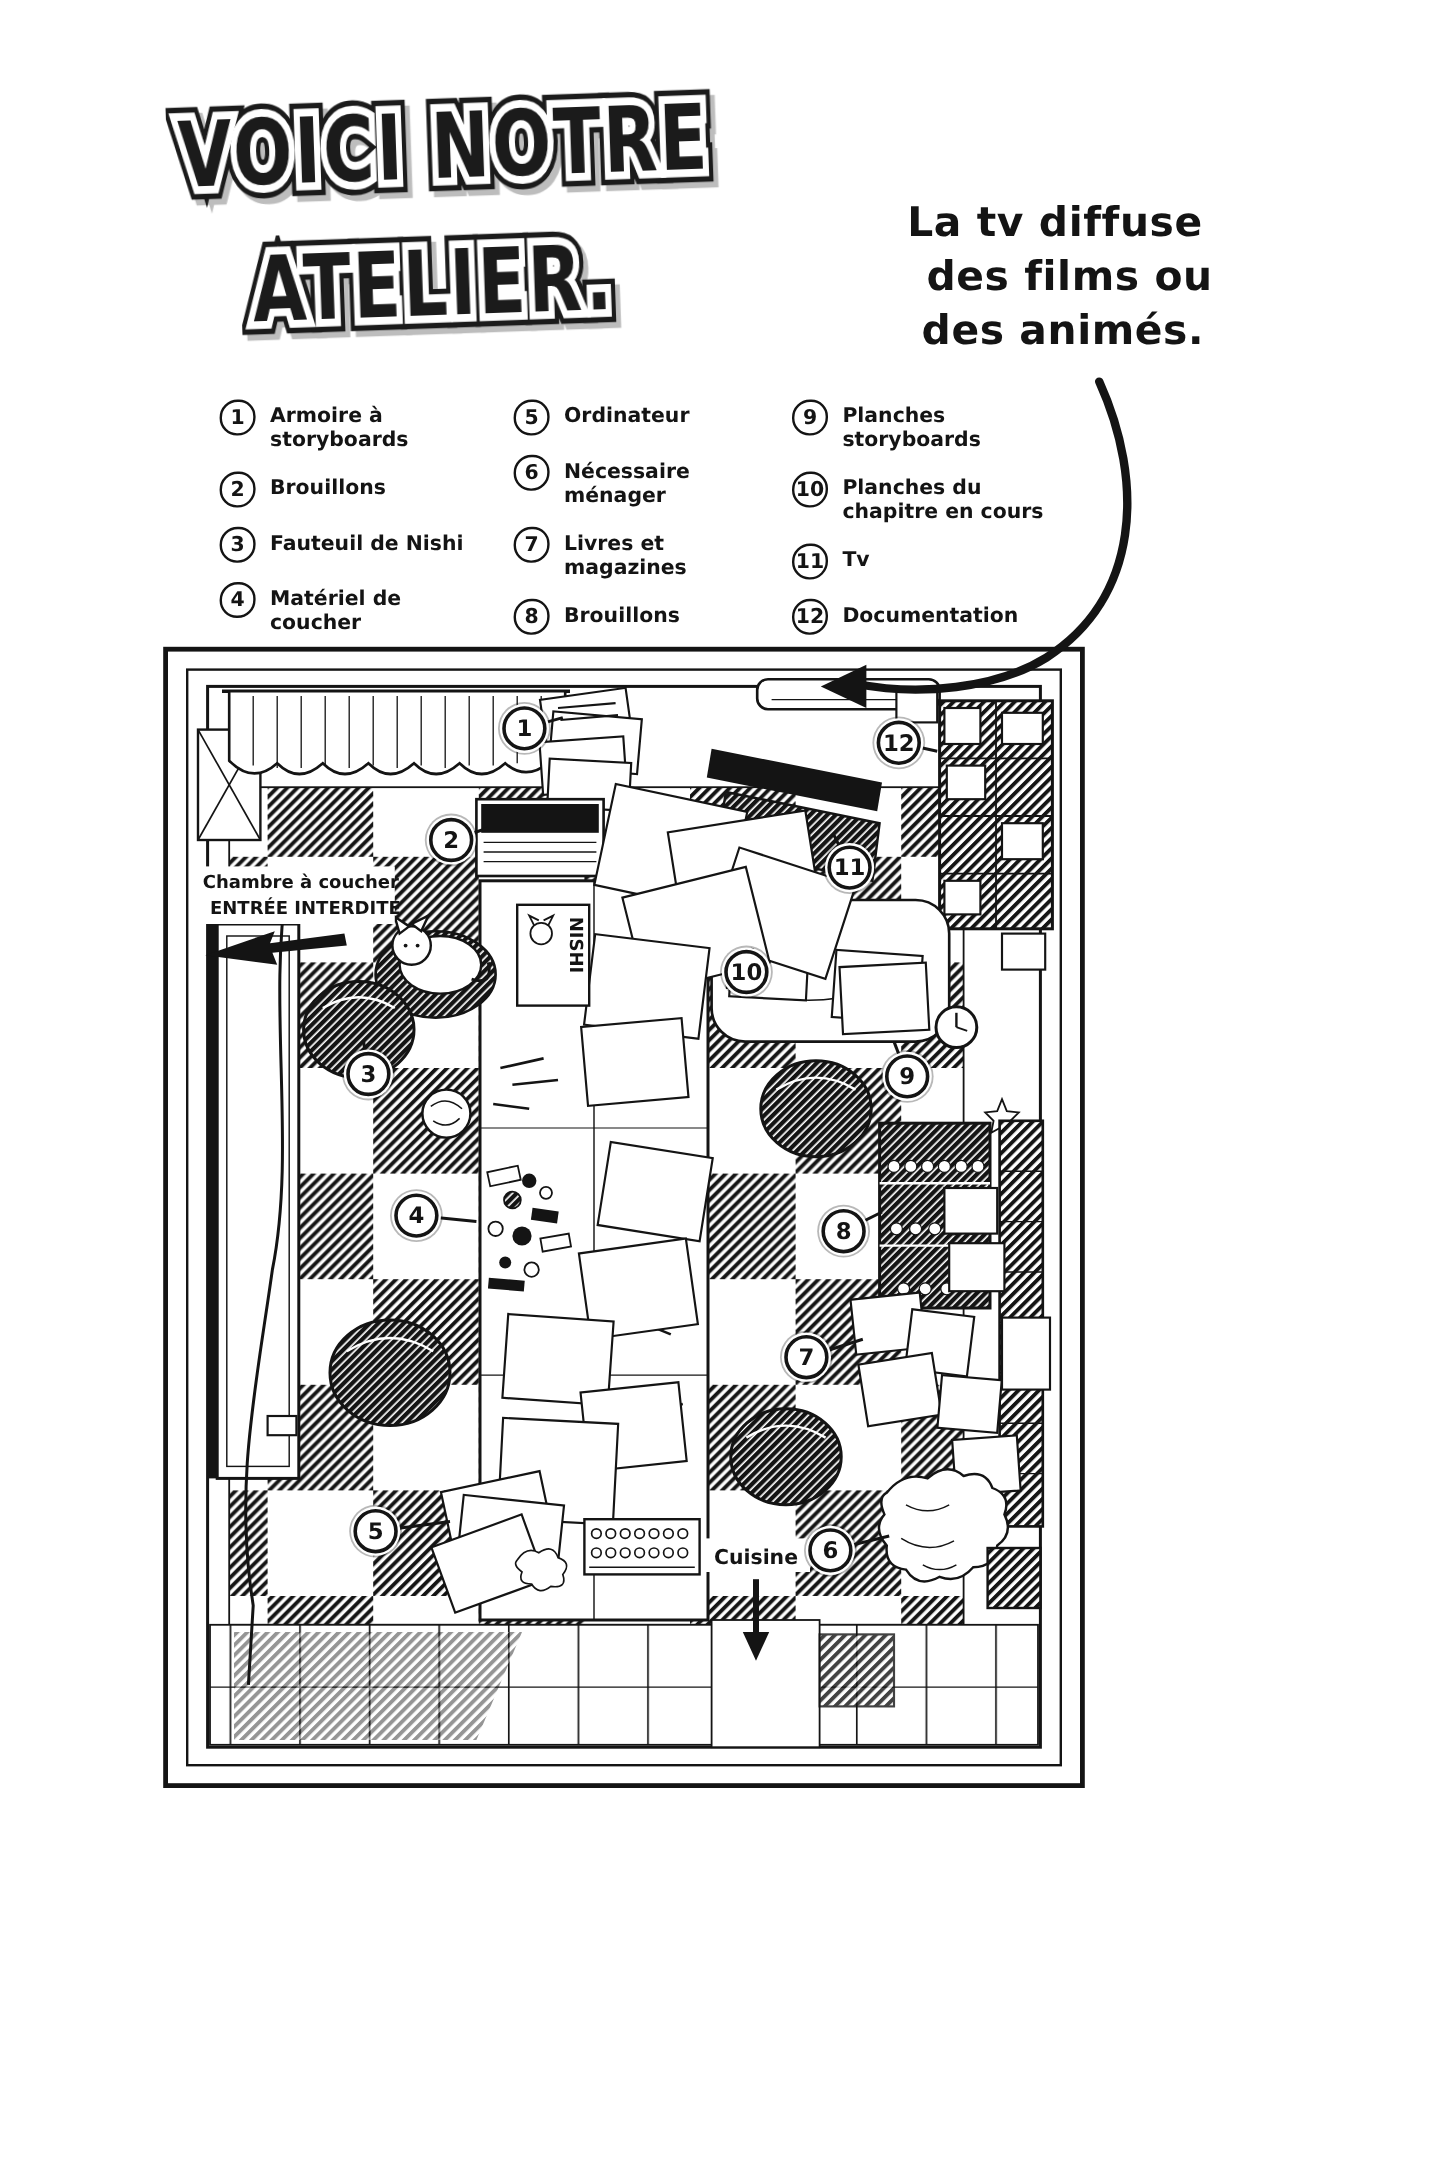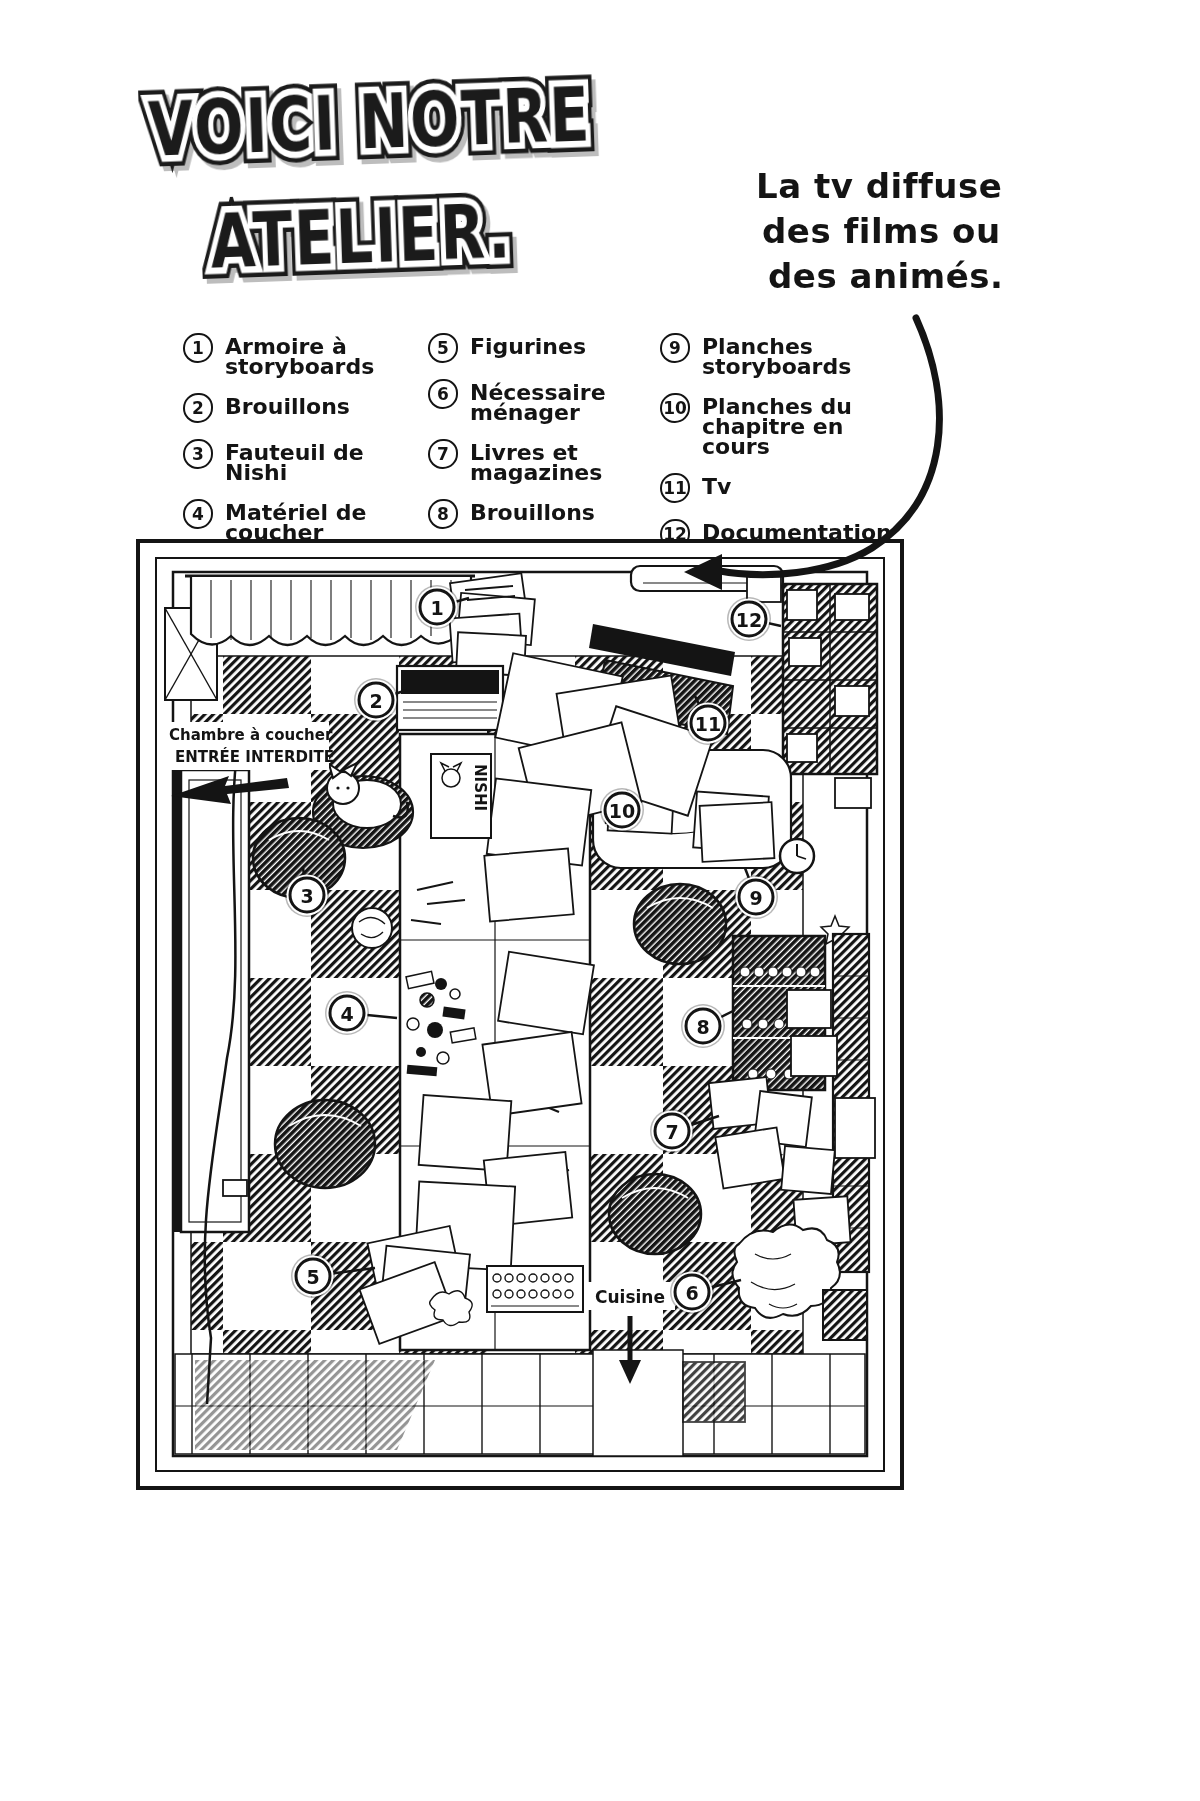--- a/index.html
+++ b/index.html
@@ -16,33 +16,33 @@
     letter-spacing:2px; color:#1b1b1b; white-space:nowrap; line-height:68px;
     transform:scaleY(1.3); transform-origin:0 0;
   }
   .title-line::before, .title-line::after { content:attr(data-text); position:absolute; left:0; top:0; white-space:nowrap; letter-spacing:2px; }
   .title-line::before { -webkit-text-stroke:10px #ffffff; color:#ffffff; z-index:-1; }
   .title-line::after  { -webkit-text-stroke:17px #1b1b1b; color:#1b1b1b; z-index:-2; }
   .title-line2 { margin-left:58px; margin-top:46px; }
 
   
   .note { position:absolute; left:756px; top:164px; font-size:34px; font-weight:bold; line-height:45px; letter-spacing:0.5px; }
-  .note div:nth-child(2){ margin-left:6px; }
+  .note div:nth-child(2){ margin-left:16px; }
   .note div:nth-child(3){ margin-left:12px; }
 
   
   .legend { position:absolute; left:183px; top:333px; display:flex; }
   .legend-col { display:flex; flex-direction:column; gap:16px; }
   .legend-col1 { width:245px; } .legend-col2 { width:232px; } .legend-col3 { width:235px; }
   .legend-item { display:flex; align-items:flex-start; gap:12px; min-height:30px; }
   .legend-num {
     flex:0 0 30px; width:30px; height:30px; border:2.5px solid #141414; border-radius:50% 46% 50% 48%;
     display:flex; align-items:center; justify-content:center; font-weight:bold; font-size:17px; box-sizing:border-box;
   }
-  .legend-label { font-weight:bold; font-size:22px; line-height:20px; padding-top:4px; max-width:190px; }
+  .legend-label { font-weight:bold; font-size:17px; line-height:20px; padding-top:4px; max-width:190px; }
 
   
   .map { position:absolute; left:135px; top:538px; width:770px; height:953px; }
   .map svg.scene { position:absolute; left:0; top:0; }
   .marker {
     position:absolute; z-index:3; width:37px; height:37px; border-radius:50%;
     background:#ffffff; border:3px solid #141414; box-sizing:border-box;
     box-shadow:0 0 0 2px #ffffff, 0 0 0 3.5px rgba(20,20,20,0.3);
     display:flex; align-items:center; justify-content:center;
     font-weight:bold; font-size:19px; transform:translate(-50%,-50%);
@@ -81,21 +81,21 @@
         <span class="legend-label">Fauteuil de Nishi</span>
       </div>
       <div class="legend-item">
         <span class="legend-num">4</span>
         <span class="legend-label">Matériel de coucher</span>
       </div>
     </div>
     <div class="legend-col legend-col2">
       <div class="legend-item">
         <span class="legend-num">5</span>
-        <span class="legend-label">Figurines</span>
+        <span class="legend-label">Ordinateur</span>
       </div>
       <div class="legend-item">
         <span class="legend-num">6</span>
         <span class="legend-label">Nécessaire ménager</span>
       </div>
       <div class="legend-item">
         <span class="legend-num">7</span>
         <span class="legend-label">Livres et magazines</span>
       </div>
       <div class="legend-item">

